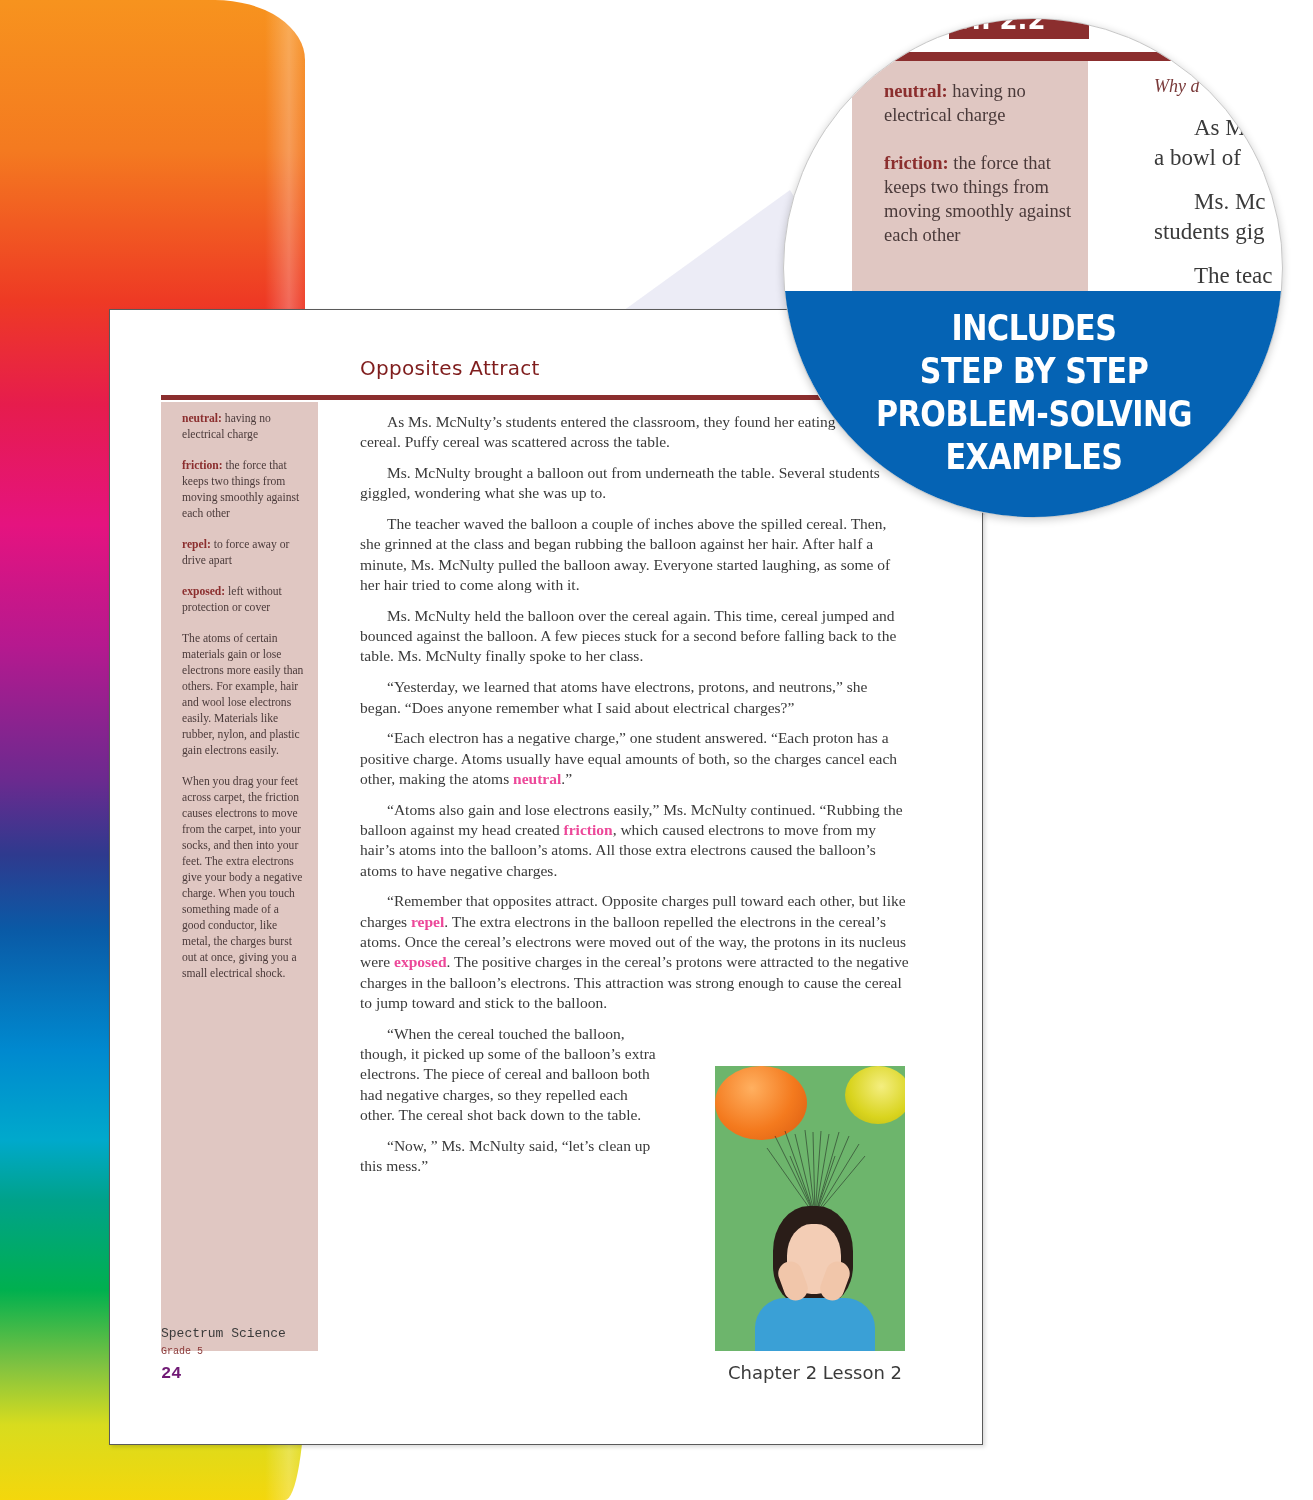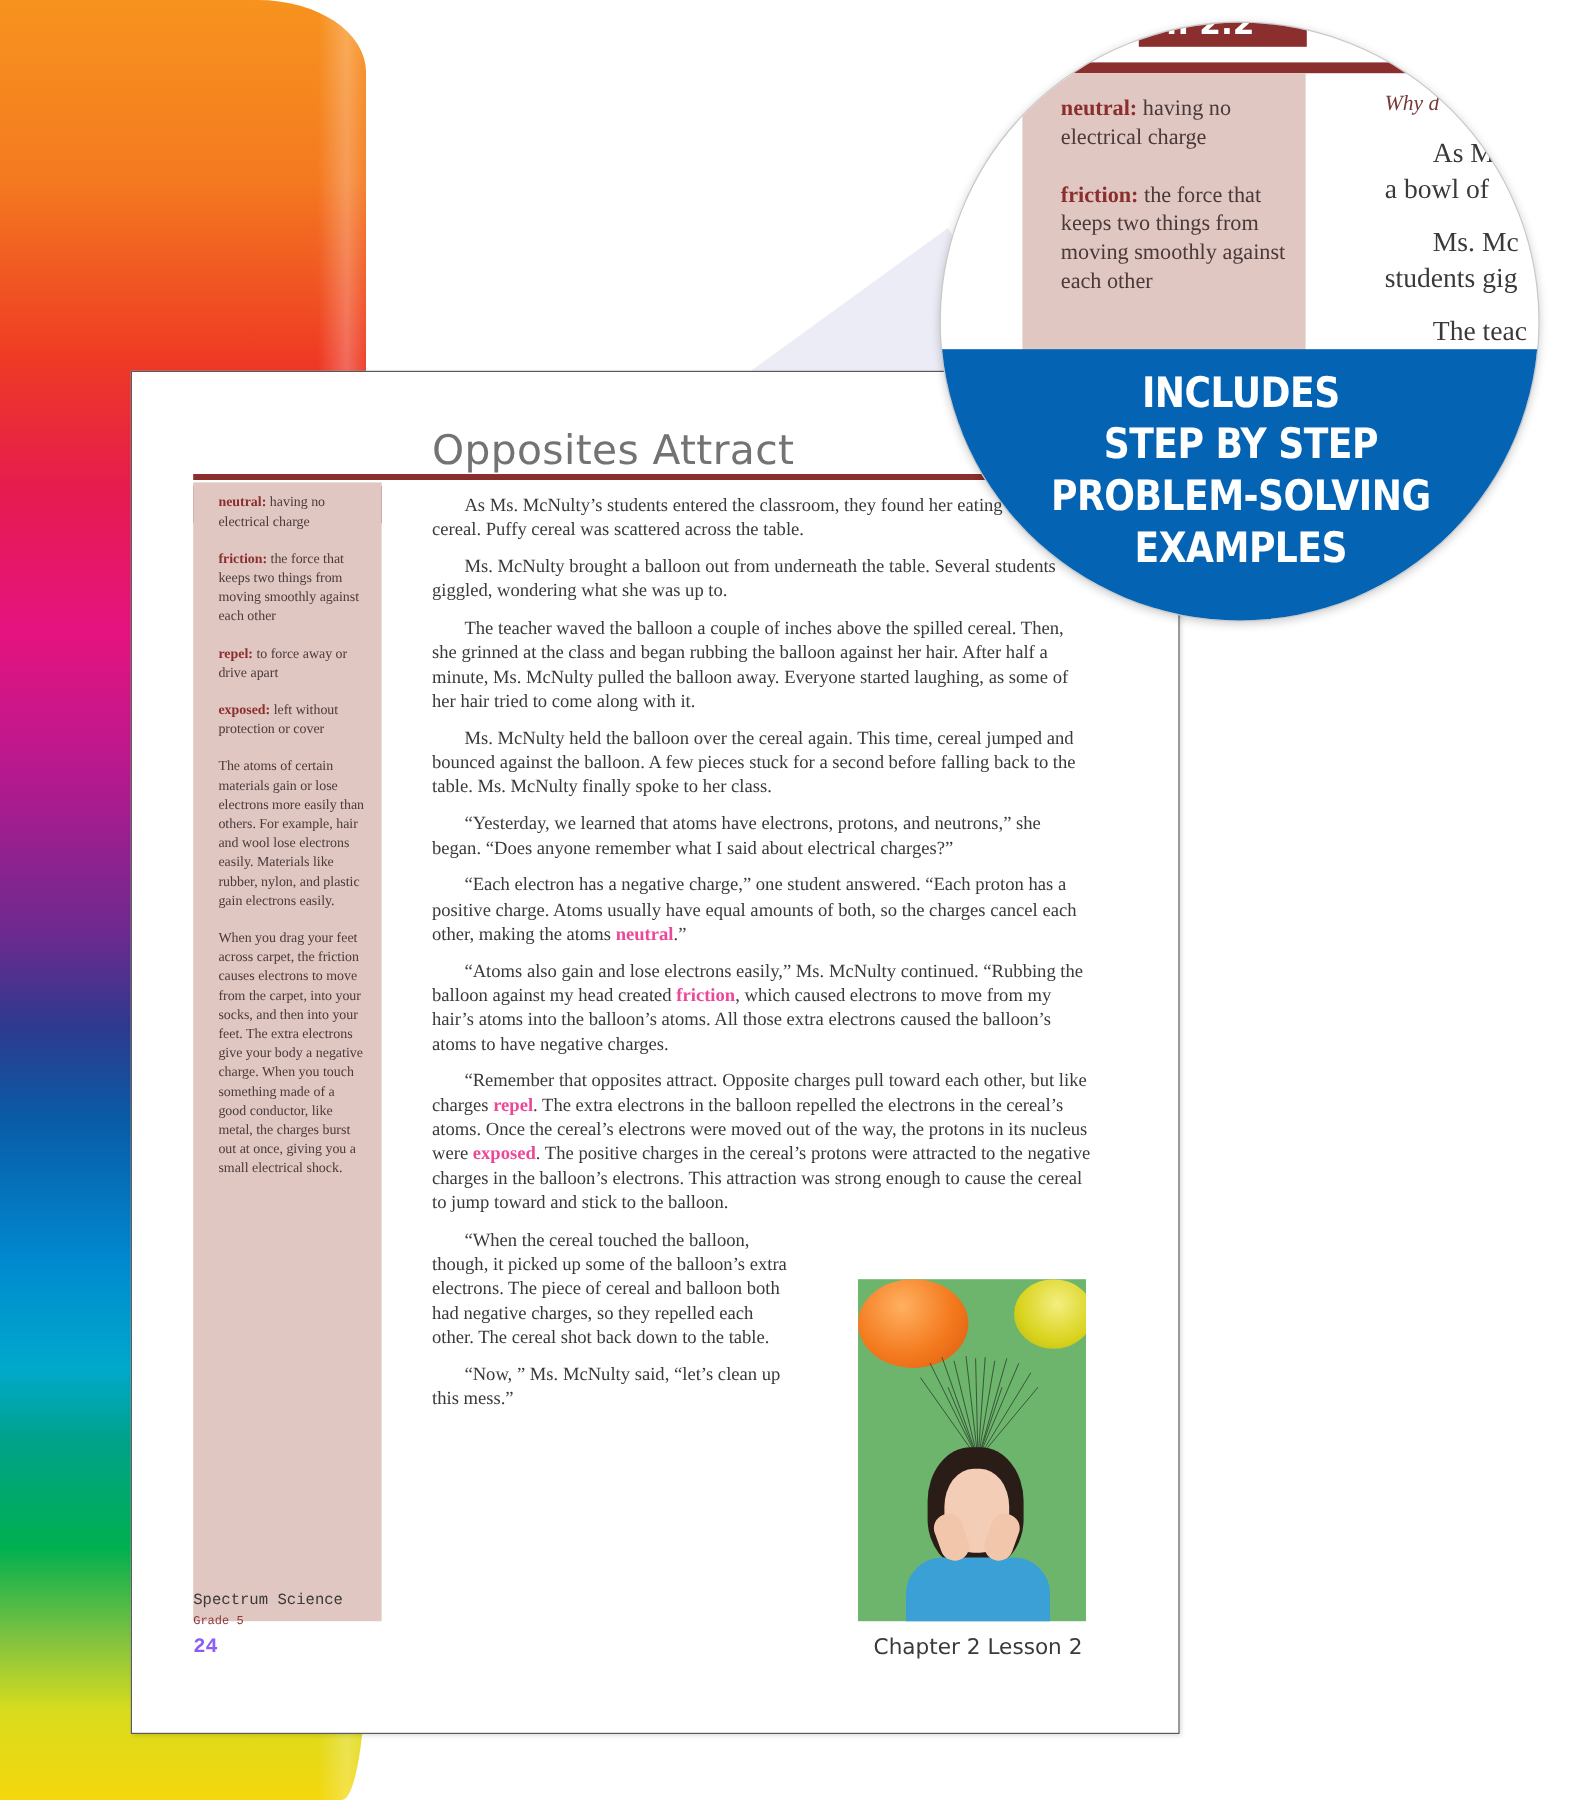--- a/index.html
+++ b/index.html
@@ -34,22 +34,22 @@
     background: #8b2e2e; color: #ffffff;
     font-family: "DejaVu Sans", sans-serif; font-size: 23px; line-height: 31px;
     text-align: center; letter-spacing: 0.2px; margin-top: 44px;
   }
   .title-rule {
     position: absolute; left: 51px; top: 85px; width: 720px; height: 5px;
     background: #8b2e2e;
   }
   .lesson-title {
     position: absolute; left: 250px; top: 46px;
-    font-family: "DejaVu Sans", sans-serif; font-size: 34px; font-weight: normal;
-    color: #737373; letter-spacing: 0.3px;
+    font-family: "DejaVu Sans", sans-serif; font-size: 20px; font-weight: normal;
+    color: #7f1d1d; letter-spacing: 0.3px;
   }
 
   .sidebar {
     position: absolute; left: 51px; top: 92px; width: 157px; height: 949px;
     background: #e0c7c2; padding: 9px 14px 0 21px;
     font-size: 11.6px; line-height: 16px; color: #4a3a3a;
   }
   .sidebar p { margin-bottom: 15px; }
   .term { color: #8b2e2e; font-weight: bold; }
 
@@ -76,21 +76,21 @@
   .girl-face { position: absolute; left: 72px; top: 158px; width: 54px; height: 70px; border-radius: 45%;
     background: #f3cdb5; }
   .girl-shirt { position: absolute; left: 40px; top: 232px; width: 120px; height: 60px; border-radius: 30px 30px 0 0;
     background: #3aa0d6; }
   .girl-hands-l { position: absolute; left: 66px; top: 195px; width: 24px; height: 40px; border-radius: 12px; background: #f1c6aa; transform: rotate(-20deg); }
   .girl-hands-r { position: absolute; left: 108px; top: 195px; width: 24px; height: 40px; border-radius: 12px; background: #f1c6aa; transform: rotate(20deg); }
 
   .footer-left { position: absolute; left: 51px; top: 1015px; font-family: Liberation Mono, monospace; }
   .footer-series { font-size: 13px; color: #3a3a3a; line-height: 18px; }
   .footer-grade { font-size: 10px; color: #8b3a3a; line-height: 18px; }
-  .footer-page { font-size: 17px; font-weight: bold; color: #8b5cf6; line-height: 26px; }
+  .footer-page { font-size: 17px; font-weight: bold; color: #701a75; line-height: 26px; }
   .footer-right { position: absolute; right: 80px; top: 1052px; font-family: "DejaVu Sans", sans-serif; font-size: 18px; color: #3a3a3a; }
 
   
   .beam {
     position: absolute; left: 0; top: 0; width: 1313px; height: 1500px; pointer-events: none;
   }
 
   
   .magnifier {
     position: absolute; left: 783px; top: 18px; width: 500px; height: 500px;

